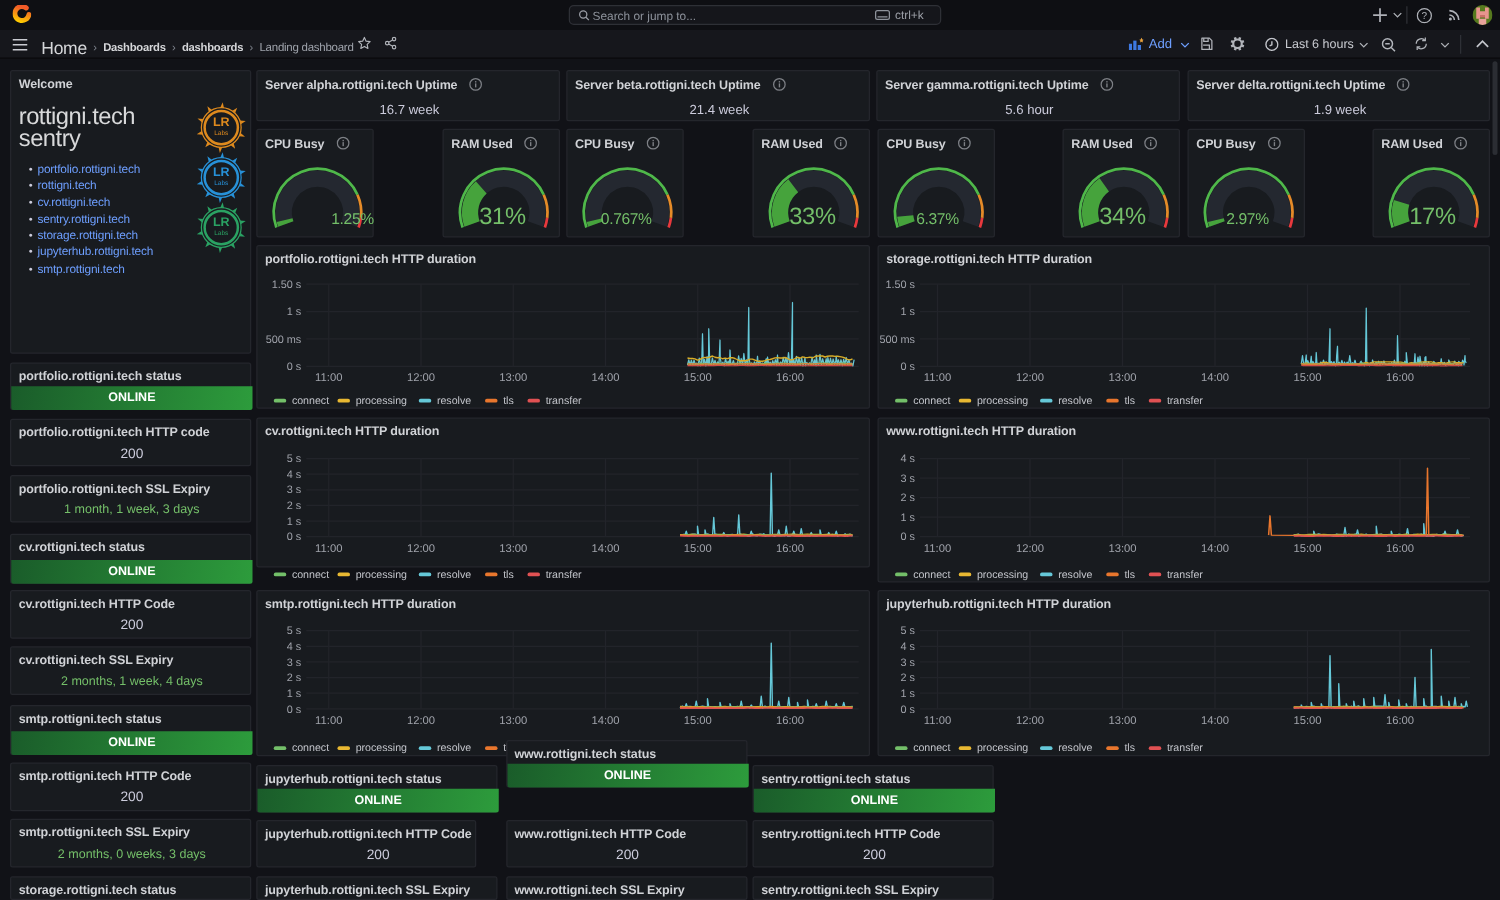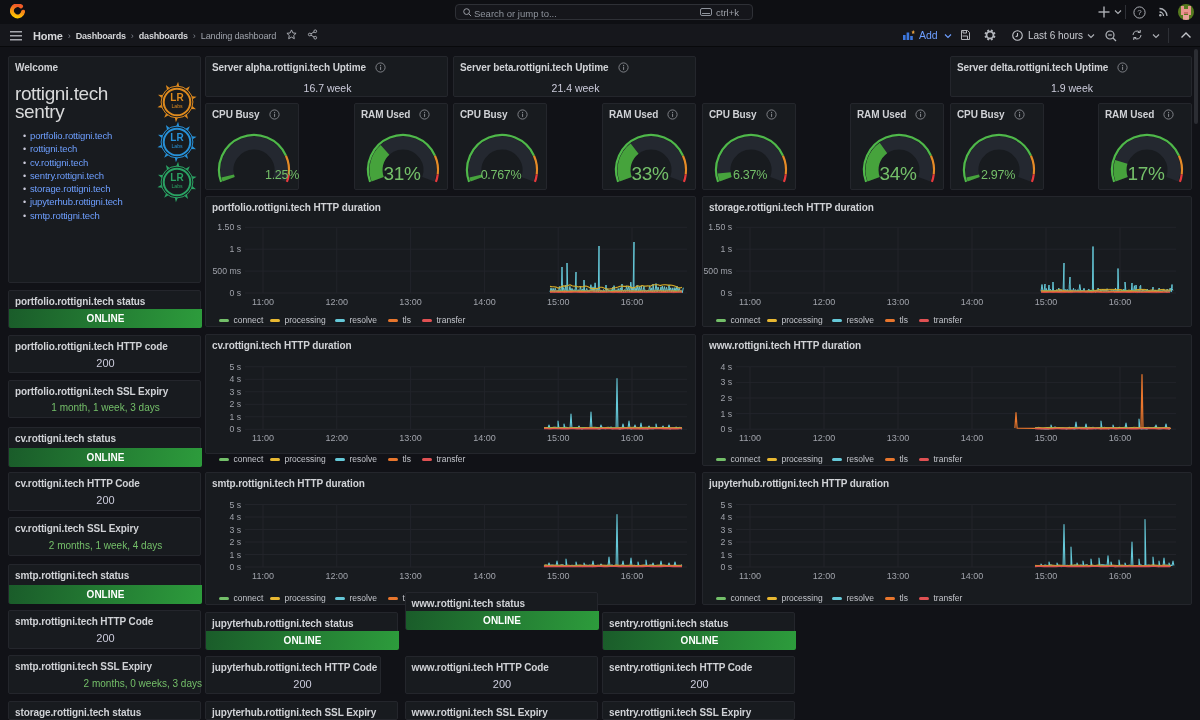--- a/index.html
+++ b/index.html
@@ -64,21 +64,21 @@
 <rect x="6" y="8" width="4" height="2" fill="#c96f67"></rect>
       </g>
     </svg>
     <div style="position:absolute;left:0;top:24px;width:1200px;height:23px;background:#16171c;border-bottom:1px solid #08090b;box-sizing:border-box"></div>
     <svg style="position:absolute;left:10px;top:31px" width="12" height="10" viewBox="0 0 12 10">
       <rect y="0.2" width="12" height="1.2" fill="#c9cbd1"></rect>
       <rect y="4.2" width="12" height="1.2" fill="#c9cbd1"></rect>
       <rect y="8.2" width="12" height="1.2" fill="#c9cbd1"></rect>
     </svg>
     <div style="position:absolute;left:33px;top:29.5px;display:flex;gap:5px;align-items:center">
-      <span style="font-size:11px;font-weight:700;letter-spacing:-0.2px;color:#d5d6d9">Home</span>
+      <span style="font-size:14px;font-weight:400;letter-spacing:-0.2px;color:#d5d6d9">Home</span>
       <span style="font-size:9px;color:#7e838c">›</span>
       <span style="font-size:9px;font-weight:700;letter-spacing:-0.2px;color:#d5d6d9">Dashboards</span>
       <span style="font-size:9px;color:#7e838c">›</span>
       <span style="font-size:9px;font-weight:700;letter-spacing:-0.2px;color:#d5d6d9">dashboards</span>
       <span style="font-size:9px;color:#7e838c">›</span>
       <span style="font-size:9.2px;letter-spacing:-0.2px;color:#9ea2aa">Landing dashboard</span>
     </div>
     <svg style="position:absolute;left:286px;top:29px" width="11" height="11" viewBox="0 0 24 24">
       <path d="M12 2l3 6.6 7 .8-5.2 4.8 1.4 7L12 17.7 5.8 21.2l1.4-7L2 9.4l7-.8z" stroke="#b2b5bb" stroke-width="2" fill="none" stroke-linejoin="round"></path>
     </svg>
@@ -210,20 +210,28 @@
         </svg></div>
       <div style="position:absolute;left:0;top:25px;width:243px;text-align:center;font-size:10.5px;font-weight:500;color:#ccccdc">16.7 week</div>
     </div>
     <div class="panel" style="left:453px;top:56px;width:243px;height:41px">
       <div class="ptitle">Server beta.rottigni.tech Uptime<svg width="11" height="11" viewBox="0 0 11 11" style="margin-left:9px;vertical-align:-2px;opacity:.75">
           <circle cx="5.5" cy="5.5" r="4.6" stroke="#9fa2a8" stroke-width="1" fill="none"></circle>
           <rect x="5" y="4.7" width="1.1" height="3.2" fill="#9fa2a8"></rect>
           <rect x="5" y="2.9" width="1.1" height="1.1" fill="#9fa2a8"></rect>
         </svg></div>
       <div style="position:absolute;left:0;top:25px;width:243px;text-align:center;font-size:10.5px;font-weight:500;color:#ccccdc">21.4 week</div>
+    </div>
+    <div class="panel" style="left:701px;top:56px;width:243px;height:41px">
+      <div class="ptitle">Server gamma.rottigni.tech Uptime<svg width="11" height="11" viewBox="0 0 11 11" style="margin-left:9px;vertical-align:-2px;opacity:.75">
+          <circle cx="5.5" cy="5.5" r="4.6" stroke="#9fa2a8" stroke-width="1" fill="none"></circle>
+          <rect x="5" y="4.7" width="1.1" height="3.2" fill="#9fa2a8"></rect>
+          <rect x="5" y="2.9" width="1.1" height="1.1" fill="#9fa2a8"></rect>
+        </svg></div>
+      <div style="position:absolute;left:0;top:25px;width:243px;text-align:center;font-size:10.5px;font-weight:500;color:#ccccdc">5.6 hour</div>
     </div>
     <div class="panel" style="left:950px;top:56px;width:242px;height:41px">
       <div class="ptitle">Server delta.rottigni.tech Uptime<svg width="11" height="11" viewBox="0 0 11 11" style="margin-left:9px;vertical-align:-2px;opacity:.75">
           <circle cx="5.5" cy="5.5" r="4.6" stroke="#9fa2a8" stroke-width="1" fill="none"></circle>
           <rect x="5" y="4.7" width="1.1" height="3.2" fill="#9fa2a8"></rect>
           <rect x="5" y="2.9" width="1.1" height="1.1" fill="#9fa2a8"></rect>
         </svg></div>
       <div style="position:absolute;left:0;top:25px;width:242px;text-align:center;font-size:10.5px;font-weight:500;color:#ccccdc">1.9 week</div>
     </div>
     <div class="panel" style="left:205px;top:103px;width:94px;height:87px">
@@ -646,21 +654,21 @@
     <div class="panel" style="left:8px;top:563.5px;width:193px;height:40px">
       <div class="ptitle">smtp.rottigni.tech status</div>
       <div style="position:absolute;left:0;top:20px;width:193px;height:19px;background:linear-gradient(100deg,#1a5c2a 0%,#2d9c3c 100%);border-radius:0 0 2px 2px;text-align:center;font-weight:700;font-size:10px;color:#fff;line-height:19px">ONLINE</div>
     </div>
     <div class="panel" style="left:8px;top:610px;width:193px;height:38.5px">
       <div class="ptitle">smtp.rottigni.tech HTTP Code</div>
       <div style="position:absolute;left:0;top:21.0px;width:193px;text-align:center;font-size:11px;font-weight:500;color:#ccccdc">200</div>
     </div>
     <div class="panel" style="left:8px;top:655px;width:193px;height:38.5px">
       <div class="ptitle">smtp.rottigni.tech SSL Expiry</div>
-      <div style="position:absolute;left:0;top:21.5px;width:193px;text-align:right;font-size:10px;font-weight:500;color:#74bf69">2 months, 0 weeks, 3 days</div>
+      <div style="position:absolute;left:0;top:21.5px;width:193px;text-align:center;font-size:10px;font-weight:500;color:#74bf69">2 months, 0 weeks, 3 days</div>
     </div>
     <div class="panel" style="left:8px;top:700.5px;width:193px;height:19.5px">
       <div class="ptitle">storage.rottigni.tech status</div>
     </div>
     <div class="panel" style="left:205px;top:612px;width:193px;height:38px">
       <div class="ptitle">jupyterhub.rottigni.tech status</div>
       <div style="position:absolute;left:0;top:18px;width:193px;height:19px;background:linear-gradient(100deg,#1a5c2a 0%,#2d9c3c 100%);border-radius:0 0 2px 2px;text-align:center;font-weight:700;font-size:10px;color:#fff;line-height:19px">ONLINE</div>
     </div>
     <div class="panel" style="left:205px;top:655.5px;width:176px;height:38.5px">
       <div class="ptitle">jupyterhub.rottigni.tech HTTP Code</div>

